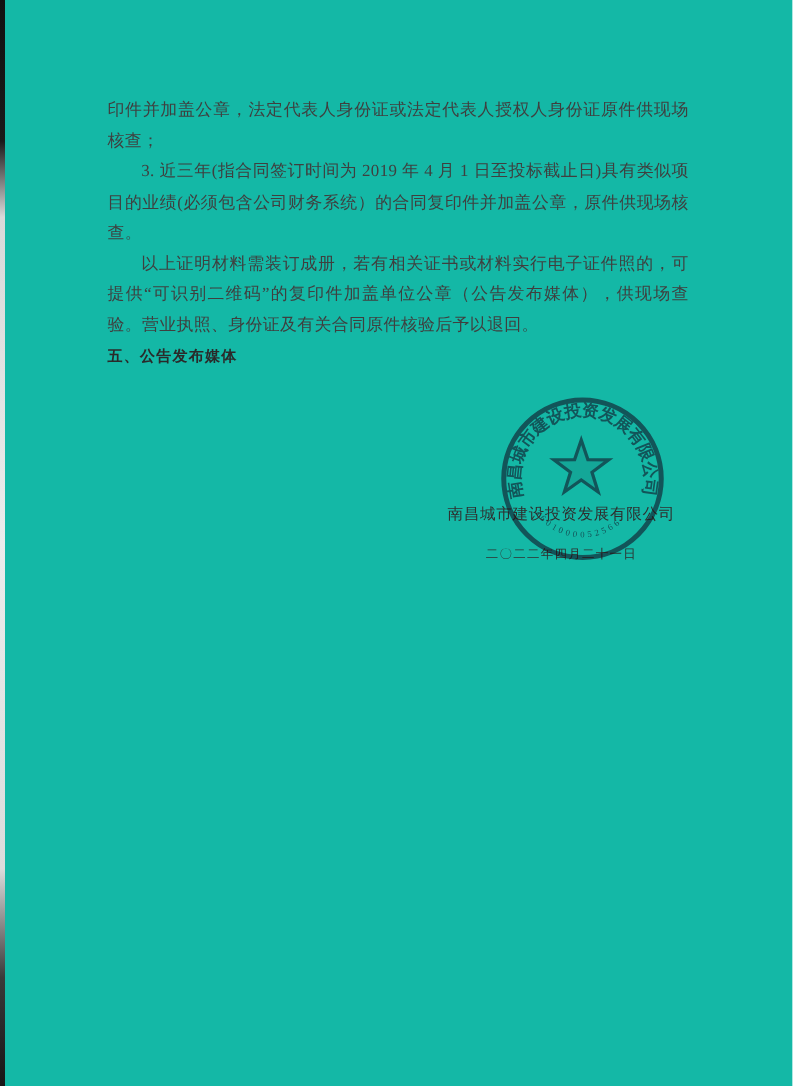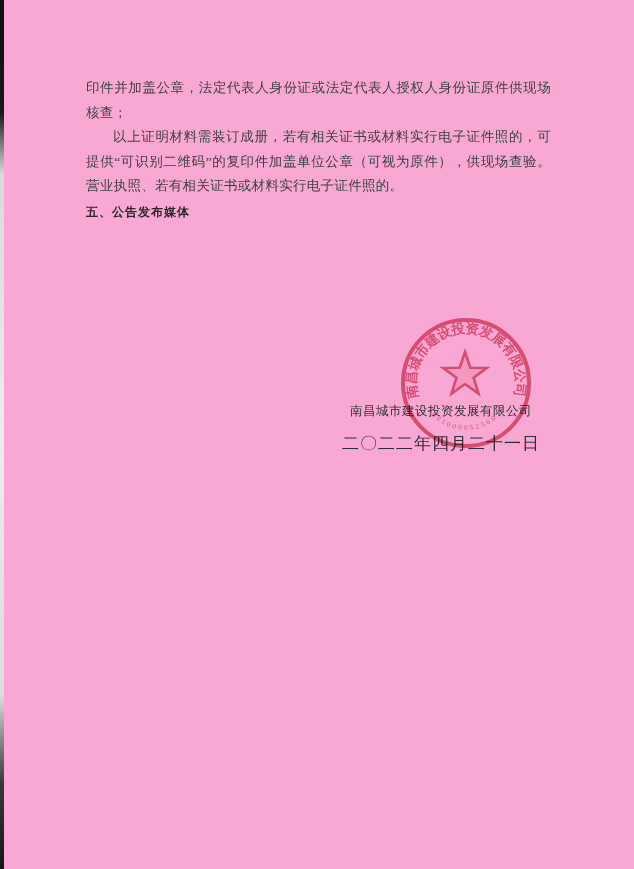--- a/index.html
+++ b/index.html
@@ -1,20 +1,20 @@
 <!DOCTYPE html>
 <html><head>
 <meta charset="utf-8">
 <style>
   html, body { margin: 0; padding: 0; background: #ffffff; }
   .page {
     position: relative;
     width: 634px;
     height: 869px;
-    background: #f9a8d4;
+    background: #14b8a6;
     overflow: hidden;
     font-family: "Liberation Serif", "DejaVu Serif", serif;
     color: #3f3f3f;
   }
   
   .edge-left {
     position: absolute;
     left: 0; top: 0;
     width: 4px; height: 100%;
     background: linear-gradient(
@@ -49,21 +49,21 @@
     text-align: center;
     color: #2f2f2f;
   }
   .signature .company {
     font-size: 12.5px;
     line-height: 20px;
     letter-spacing: 0.5px;
     white-space: nowrap;
   }
   .signature .date {
-    font-size: 17px;
+    font-size: 10px;
     line-height: 20px;
     margin-top: 13px;
     letter-spacing: 1px;
     white-space: nowrap;
   }
   .stamp {
     position: absolute;
     left: 391px;
     top: 308px;
     width: 150px;
@@ -78,21 +78,22 @@
 </style>
 </head>
 <body>
 
 <div class="page">
 
   <div class="edge-left"></div>
 
   <div class="content">
     <p>印件并加盖公章，法定代表人身份证或法定代表人授权人身份证原件供现场核查；</p>
-    <p class="ind">以上证明材料需装订成册，若有相关证书或材料实行电子证件照的，可提供“可识别二维码”的复印件加盖单位公章（可视为原件），供现场查验。营业执照、若有相关证书或材料实行电子证件照的。</p>
+    <p class="ind">3. 近三年(指合同签订时间为 2019 年 4 月 1 日至投标截止日)具有类似项目的业绩(必须包含公司财务系统）的合同复印件并加盖公章，原件供现场核查。</p>
+    <p class="ind">以上证明材料需装订成册，若有相关证书或材料实行电子证件照的，可提供“可识别二维码”的复印件加盖单位公章（公告发布媒体），供现场查验。营业执照、身份证及有关合同原件核验后予以退回。</p>
     <h2 class="heading">五、公告发布媒体</h2>
   </div>
 
   <div class="signature">
     <div class="company">南昌城市建设投资发展有限公司</div>
     <div class="date">二〇二二年四月二十一日</div>
   </div>
 
   <svg class="stamp" viewBox="0 0 150 150" width="150" height="150">
     <defs>

